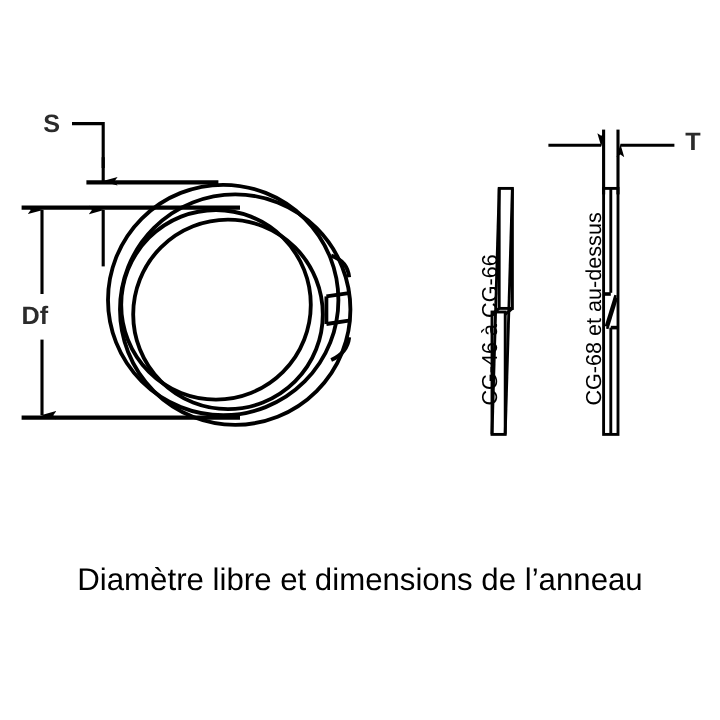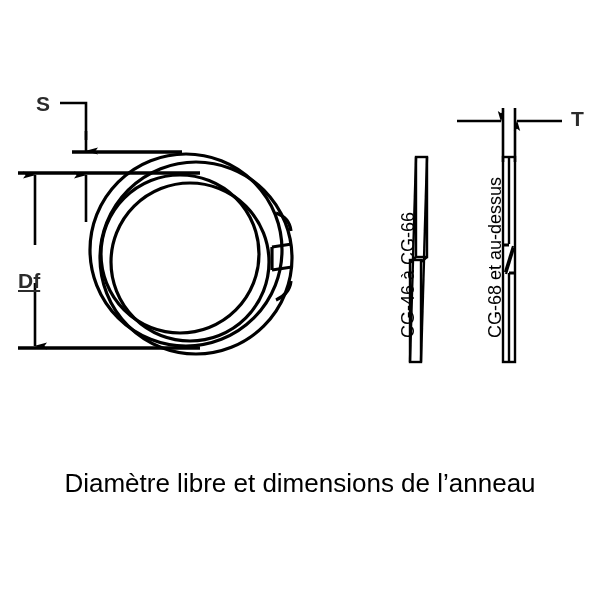--- a/index.html
+++ b/index.html
@@ -141,21 +141,21 @@
 
       <line x1="457" y1="121" x2="501" y2="121" stroke-width="2.6" marker-end="url(#arrSmall)"></line>
 
       <line x1="562" y1="121" x2="517" y2="121" stroke-width="2.6" marker-end="url(#arrSmall)"></line>
     </g>
 
   </svg>
 
   <div class="lbl lbl-dim" style="left:36px; top:93px;">S</div>
 
-  <div class="lbl lbl-dim" style="left:18px; top:270px;text-decoration:underline;">Df</div>
+  <div class="lbl lbl-dim" style="left:18px; top:253px;">Df</div>
 
   <div class="lbl lbl-dim" style="left:571px; top:108px;">T</div>
 
   <div class="lbl lbl-vert" style="left:399px; top:338px;">CG-46 à CG-66</div>
 
   <div class="lbl lbl-vert" style="left:486px; top:338px;">CG-68 et au-dessus</div>
 
   <div class="caption">Diamètre libre et dimensions de l’anneau</div>
 
 </div>

